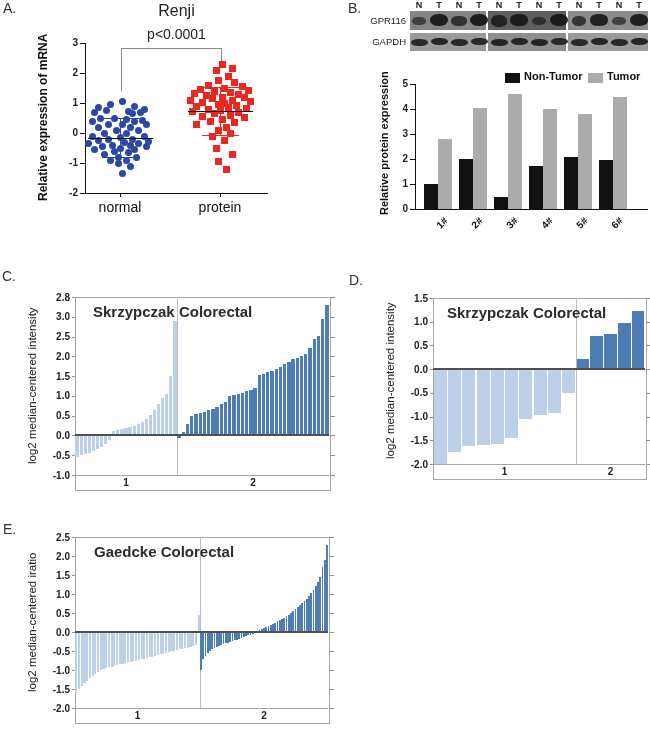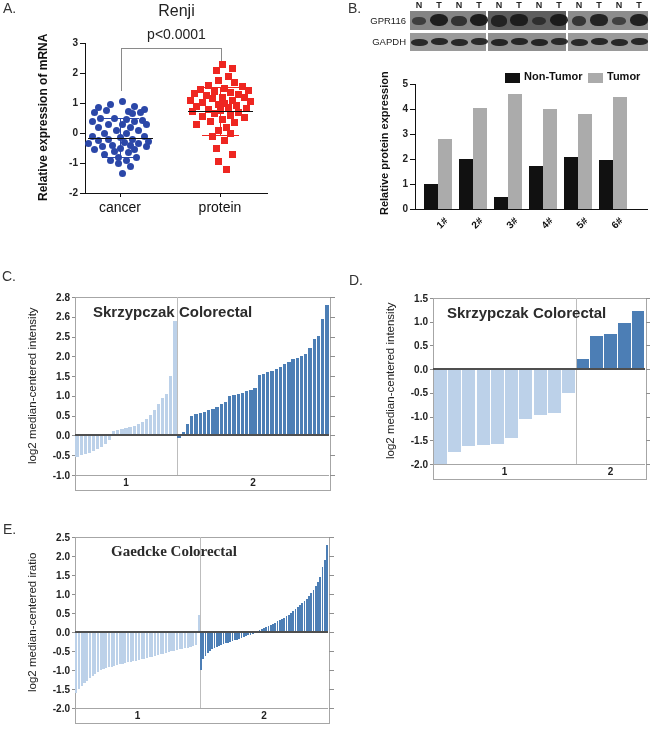--- a/index.html
+++ b/index.html
@@ -46,21 +46,21 @@
       <div class="tick-label" style="position: absolute; left: 55px; top: 67px; width: 23px;">2</div>
       <div style="position: absolute; left: 80px; top: 103px; width: 5px; height: 0px; border-top: 1.4px solid rgb(17, 17, 17);"></div>
       <div class="tick-label" style="position: absolute; left: 55px; top: 97px; width: 23px;">1</div>
       <div style="position: absolute; left: 80px; top: 133px; width: 5px; height: 0px; border-top: 1.4px solid rgb(17, 17, 17);"></div>
       <div class="tick-label" style="position: absolute; left: 55px; top: 127px; width: 23px;">0</div>
       <div style="position: absolute; left: 80px; top: 163px; width: 5px; height: 0px; border-top: 1.4px solid rgb(17, 17, 17);"></div>
       <div class="tick-label" style="position: absolute; left: 55px; top: 157px; width: 23px;">-1</div>
       <div style="position: absolute; left: 80px; top: 193px; width: 5px; height: 0px; border-top: 1.4px solid rgb(17, 17, 17);"></div>
       <div class="tick-label" style="position: absolute; left: 55px; top: 187px; width: 23px;">-2</div>
       <div style="position: absolute; left: 120px; top: 193px; width: 0px; height: 4px; border-left: 1.4px solid rgb(17, 17, 17);"></div>
-      <div class="cat-label" style="position: absolute; left: 80px; top: 199px; width: 80px;">cancer</div>
+      <div class="cat-label" style="position: absolute; left: 80px; top: 199px; width: 80px;">normal</div>
       <div style="position: absolute; left: 220px; top: 193px; width: 0px; height: 4px; border-left: 1.4px solid rgb(17, 17, 17);"></div>
       <div class="cat-label" style="position: absolute; left: 180px; top: 199px; width: 80px;">protein</div>
       <div style="position: absolute; left: 120px; top: 118px; width: 0px; height: 39px; border-left: 1.6px solid rgb(43, 71, 168);"></div>
       <div style="position: absolute; left: 102px; top: 118px; width: 37px; height: 0px; border-top: 1.8px solid rgb(43, 71, 168);"></div>
       <div style="position: absolute; left: 102px; top: 157px; width: 37px; height: 0px; border-top: 1.8px solid rgb(43, 71, 168);"></div>
       <div style="position: absolute; left: 118.5px; top: 98px; width: 7px; height: 7px; background: rgb(43, 71, 168); border-radius: 50%;"></div>
       <div style="position: absolute; left: 106.5px; top: 101px; width: 7px; height: 7px; background: rgb(43, 71, 168); border-radius: 50%;"></div>
       <div style="position: absolute; left: 130.5px; top: 102.5px; width: 7px; height: 7px; background: rgb(43, 71, 168); border-radius: 50%;"></div>
       <div style="position: absolute; left: 94.5px; top: 104px; width: 7px; height: 7px; background: rgb(43, 71, 168); border-radius: 50%;"></div>
       <div style="position: absolute; left: 140.5px; top: 105.5px; width: 7px; height: 7px; background: rgb(43, 71, 168); border-radius: 50%;"></div>
@@ -251,21 +251,21 @@
       <div style="position: absolute; left: 599px; top: 159.5px; width: 14px; height: 49.5px; background: rgb(17, 17, 17);"></div>
       <div style="position: absolute; left: 613px; top: 97.25px; width: 14px; height: 111.75px; background: rgb(171, 171, 171);"></div>
       <div class="xlab-rot" style="position: absolute; left: 573px; top: 215px; width: 44px;">6#</div>
     </div>
   <div id="chart-c" class="abs">
       <div style="position: absolute; left: 75px; top: 297px; width: 254px; height: 192px; border: 1px solid rgb(166, 166, 166); background: rgb(255, 255, 255);"></div>
       <div style="position: absolute; left: 75px; top: 475px; width: 254px; height: 0px; border-top: 1px solid rgb(166, 166, 166);"></div>
       <div class="tick-label" style="position: absolute; left: 41px; top: 291.5px; width: 29px;">2.8</div>
       <div style="position: absolute; left: 72px; top: 297px; width: 3px; height: 0px; border-top: 1px solid rgb(143, 143, 143);"></div>
       <div style="position: absolute; left: 330px; top: 297px; width: 5px; height: 0px; border-top: 1px solid rgb(143, 143, 143);"></div>
-      <div class="tick-label" style="position: absolute; left: 41px; top: 311.278px; width: 29px;">2.6</div>
+      <div class="tick-label" style="position: absolute; left: 41px; top: 311.278px; width: 29px;">3.0</div>
       <div style="position: absolute; left: 72px; top: 316.778px; width: 3px; height: 0px; border-top: 1px solid rgb(143, 143, 143);"></div>
       <div style="position: absolute; left: 330px; top: 316.778px; width: 5px; height: 0px; border-top: 1px solid rgb(143, 143, 143);"></div>
       <div class="tick-label" style="position: absolute; left: 41px; top: 331.056px; width: 29px;">2.5</div>
       <div style="position: absolute; left: 72px; top: 336.556px; width: 3px; height: 0px; border-top: 1px solid rgb(143, 143, 143);"></div>
       <div style="position: absolute; left: 330px; top: 336.556px; width: 5px; height: 0px; border-top: 1px solid rgb(143, 143, 143);"></div>
       <div class="tick-label" style="position: absolute; left: 41px; top: 350.833px; width: 29px;">2.0</div>
       <div style="position: absolute; left: 72px; top: 356.333px; width: 3px; height: 0px; border-top: 1px solid rgb(143, 143, 143);"></div>
       <div style="position: absolute; left: 330px; top: 356.333px; width: 5px; height: 0px; border-top: 1px solid rgb(143, 143, 143);"></div>
       <div class="tick-label" style="position: absolute; left: 41px; top: 370.611px; width: 29px;">1.5</div>
       <div style="position: absolute; left: 72px; top: 376.111px; width: 3px; height: 0px; border-top: 1px solid rgb(143, 143, 143);"></div>
@@ -534,17 +534,17 @@
       <div style="position: absolute; left: 308.036px; top: 595.9px; width: 1.75158px; height: 36.1px; background: rgb(76, 126, 181);"></div>
       <div style="position: absolute; left: 310.282px; top: 593.24px; width: 1.75158px; height: 38.76px; background: rgb(76, 126, 181);"></div>
       <div style="position: absolute; left: 312.528px; top: 590.2px; width: 1.75158px; height: 41.8px; background: rgb(76, 126, 181);"></div>
       <div style="position: absolute; left: 314.773px; top: 586.4px; width: 1.75158px; height: 45.6px; background: rgb(76, 126, 181);"></div>
       <div style="position: absolute; left: 317.019px; top: 581.84px; width: 1.75158px; height: 50.16px; background: rgb(76, 126, 181);"></div>
       <div style="position: absolute; left: 319.265px; top: 576.9px; width: 1.75158px; height: 55.1px; background: rgb(76, 126, 181);"></div>
       <div style="position: absolute; left: 321.51px; top: 567.4px; width: 1.75158px; height: 64.6px; background: rgb(76, 126, 181);"></div>
       <div style="position: absolute; left: 323.756px; top: 559.8px; width: 1.75158px; height: 72.2px; background: rgb(76, 126, 181);"></div>
       <div style="position: absolute; left: 326.001px; top: 544.6px; width: 1.75158px; height: 87.4px; background: rgb(76, 126, 181);"></div>
       <div style="position: absolute; left: 75px; top: 631px; width: 253px; height: 2px; background: rgb(79, 79, 79);"></div>
-      <div class="ptitle" style="position: absolute; left: 111px; top: 543px; font-family: Liberation Serif, serif;">Gaedcke Colorectal</div>
+      <div class="ptitle" style="position: absolute; left: 94px; top: 543px;">Gaedcke Colorectal</div>
       <div class="grp-label" style="position: absolute; left: 122.5px; top: 709.5px; width: 30px;">1</div>
       <div class="grp-label" style="position: absolute; left: 249px; top: 709.5px; width: 30px;">2</div>
     </div>
 </div>
 
 </body></html>

